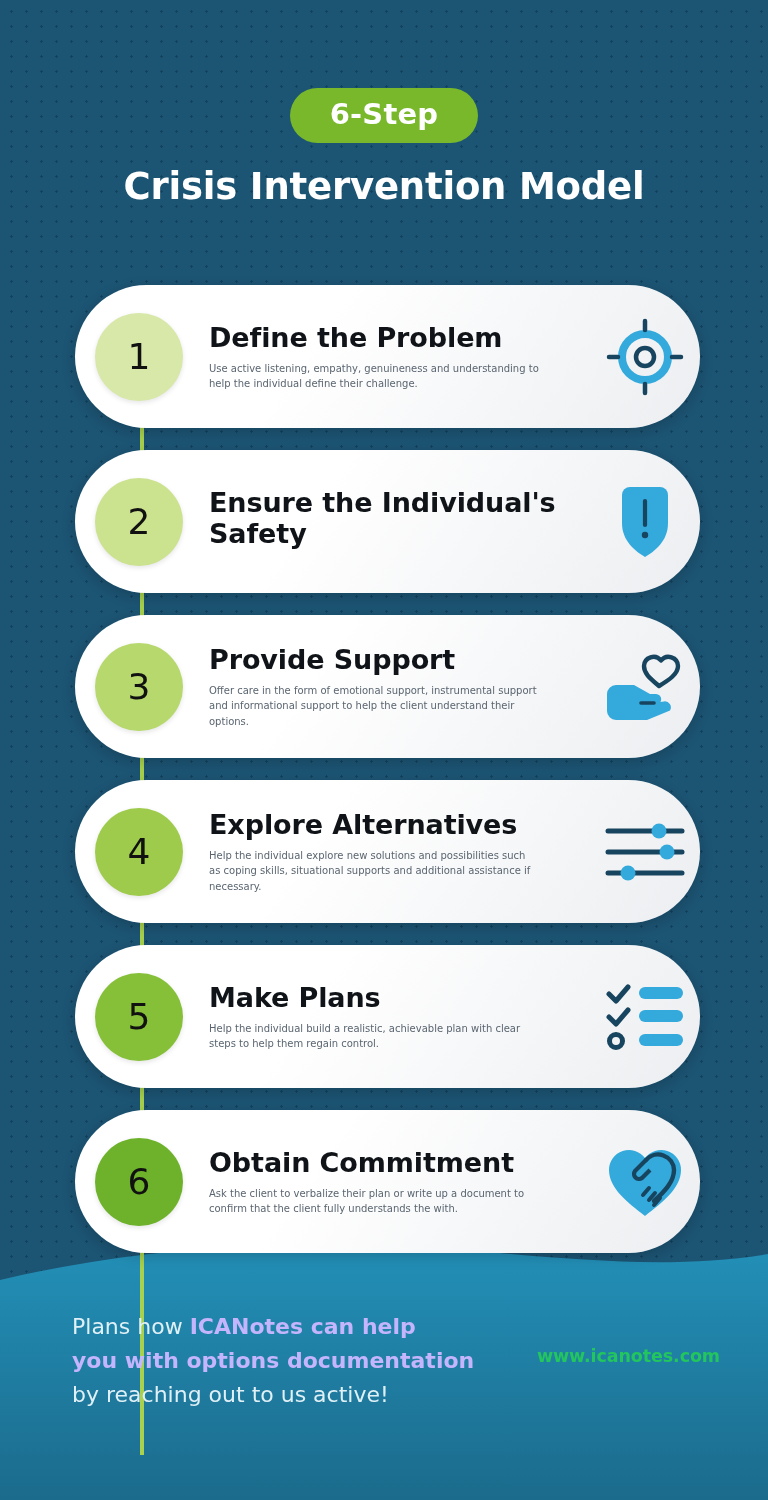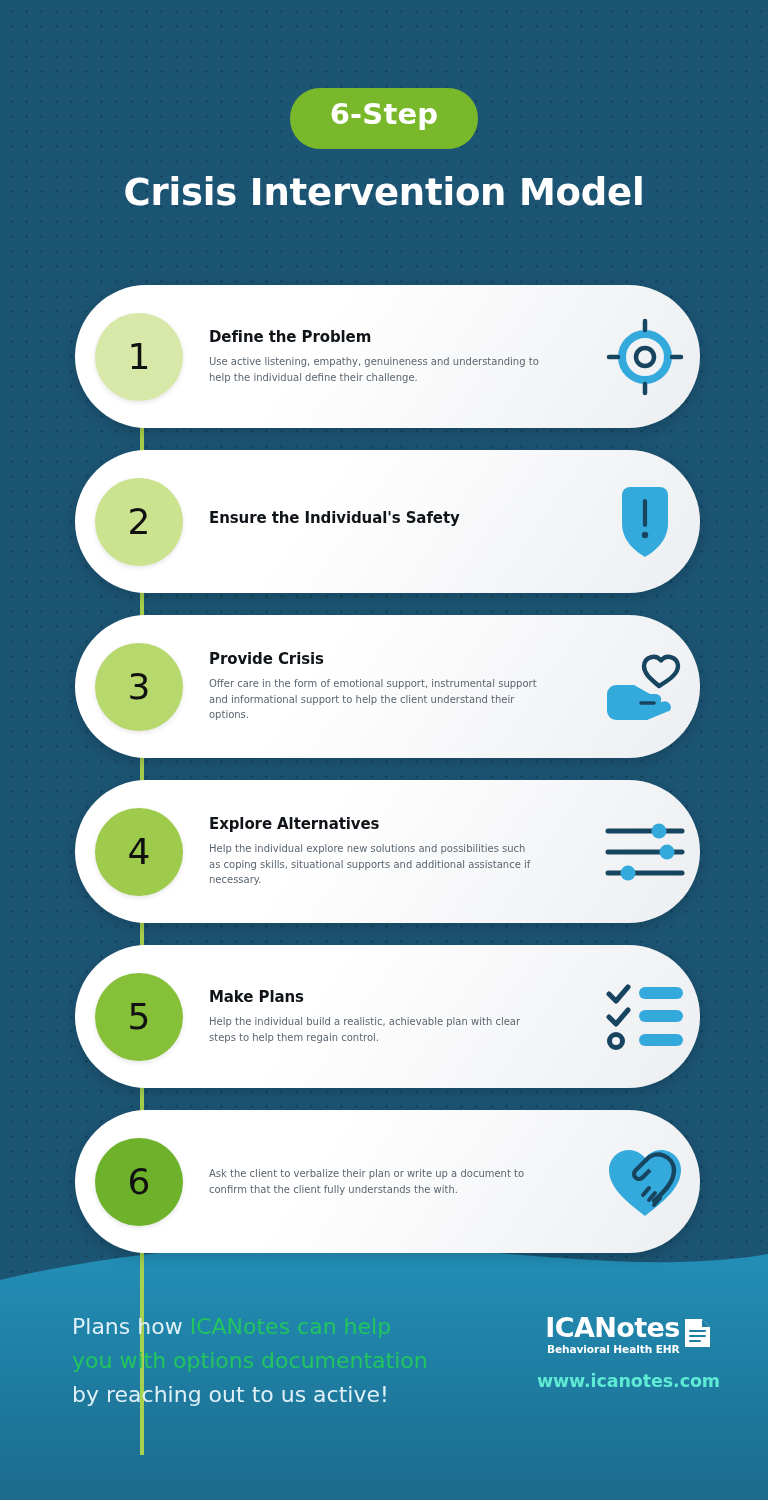--- a/index.html
+++ b/index.html
@@ -27,21 +27,21 @@
   
   #header { position:absolute; top:0; left:0; width:768px; text-align:center; }
   #badge-step {
     display:inline-block;
     margin-top:88px;
     background:#78b82a;
     color:#ffffff;
     font-size:29px;
     font-weight:bold;
     letter-spacing:0.2px;
-    padding:12px 40px 20px;
+    padding:12px 40px 14px;
     border-radius:30px;
     line-height:1;
   }
   #page-title {
     margin-top:24px;
     color:#ffffff;
     font-size:37px;
     font-weight:bold;
     letter-spacing:-0.2px;
     line-height:1.1;
@@ -69,51 +69,51 @@
     flex:0 0 auto;
     width:88px; height:88px;
     margin-left:20px;
     border-radius:50%;
     display:flex; align-items:center; justify-content:center;
     font-size:36px; font-weight:400; color:#111111;
     box-shadow:0 2px 5px rgba(0,0,0,0.10);
   }
   .step-body { flex:1 1 auto; padding-left:26px; padding-right:6px; }
   .step-title {
-    font-size:15px; font-weight:bold; color:#101418;
+    font-size:27px; font-weight:bold; color:#101418;
     letter-spacing:-0.1px; margin-bottom:8px;
   }
   .step-desc {
     font-size:10px; color:#5a6570; line-height:1.55;
     max-width:330px;
   }
   .step-icon { flex:0 0 auto; width:110px; display:flex; align-items:center; justify-content:center; }
   .step-icon svg { display:block; }
 
   
   #footer { position:absolute; bottom:0; left:0; width:768px; height:262px; }
   #footer-inner {
     position:absolute; left:72px; right:48px; top:72px;
     display:flex; justify-content:space-between; align-items:flex-start;
   }
   #cta-text { color:#dff0f7; font-size:22px; line-height:1.55; }
-  #cta-text .b { color:#22c55e; font-weight:normal; }
+  #cta-text .b { color:#c4b5fd; font-weight:bold; }
   #footer-right { text-align:center; padding-top:4px; }
   #logo-wrap { display:flex; align-items:flex-start; justify-content:center; }
   #logo-text-block { text-align:right; }
   #logo-name {
     color:#ffffff; font-size:27px; font-weight:bold; letter-spacing:-0.6px; line-height:1;
     position:relative;
   }
   #logo-tag {
     color:#ffffff; font-size:10.6px; font-weight:bold; line-height:1; margin-top:3px;
     letter-spacing:-0.1px;
   }
   #logo-doc { margin-left:2px; margin-top:2px; }
-  #footer-url { color:#5eead4; font-size:17.5px; font-weight:bold; margin-top:16px; letter-spacing:-0.1px; }
+  #footer-url { color:#22c55e; font-size:17.5px; font-weight:bold; margin-top:32px; letter-spacing:-0.1px; }
 </style>
 </head>
 <body>
 
 <div id="bg-dots"></div>
 
 <div id="footer-wave">
   <svg viewBox="0 0 768 262" preserveAspectRatio="none">
     <defs>
       <linearGradient id="wavegrad" x1="0" y1="0" x2="0" y2="1">
@@ -163,21 +163,21 @@
         <path d="M8,12 a8,8 0 0 1 8,-8 h30 a8,8 0 0 1 8,8 v28 c0,18 -13,28 -23,34 C21,68 8,58 8,40 Z" fill="#34a9dc"></path>
         <line x1="31" y1="18" x2="31" y2="42" stroke="#17445e" stroke-width="4.2" stroke-linecap="round"></line>
         <circle cx="31" cy="52" r="3.2" fill="#17445e"></circle>
       </svg>
     </div>
   </div>
 
   <div class="step-card">
     <div class="step-num" style="background:#b6d86c;">3</div>
     <div class="step-body">
-      <div class="step-title">Provide Crisis</div>
+      <div class="step-title">Provide Support</div>
       <div class="step-desc">Offer care in the form of emotional support, instrumental support and informational support to help the client understand their options.</div>
     </div>
     <div class="step-icon">
       <svg width="84" height="74" viewBox="0 0 84 74">
         <path d="M56,36 C48,29 41,24 41,16 a9.5,9.5 0 0 1 17,-5.5 A9.5,9.5 0 0 1 75,16 C75,24 66,30 56,36 Z" fill="none" stroke="#17445e" stroke-width="4.4" stroke-linejoin="round"></path>
         <path d="M4,44 a9,9 0 0 1 9,-9 h18 l16,9 h6 a5.2,5.2 0 0 1 0,10.4 h-16
                  l24,-3 a6,6 0 0 1 6,9 L44,70 H13 a9,9 0 0 1 -9,-9 Z" fill="#34a9dc"></path>
         <path d="M38,53 h13" stroke="#17445e" stroke-width="3.6" stroke-linecap="round" fill="none"></path>
       </svg>
     </div>
@@ -221,20 +221,21 @@
           <rect x="34" y="26" width="44" height="12" rx="6"></rect>
           <rect x="34" y="50" width="44" height="12" rx="6"></rect>
         </g>
       </svg>
     </div>
   </div>
 
   <div class="step-card">
     <div class="step-num" style="background:#6db22a;">6</div>
     <div class="step-body">
+      <div class="step-title">Obtain Commitment</div>
       <div class="step-desc">Ask the client to verbalize their plan or write up a document to confirm that the client fully understands the with.</div>
     </div>
     <div class="step-icon">
       <svg width="80" height="76" viewBox="0 0 80 76">
         <path d="M40,72 C22,58 4,44 4,26 A20,20 0 0 1 40,14 A20,20 0 0 1 76,26 C76,44 58,58 40,72 Z" fill="#34a9dc"></path>
         <path d="M41,16 a16,16 0 0 1 28,10 c0,12 -10,22 -20,31" fill="none" stroke="#17445e" stroke-width="4.4" stroke-linecap="round"></path>
         <path d="M41,16 L30,27 a5,5 0 0 0 7,7 l8,-8" fill="none" stroke="#17445e" stroke-width="4.2" stroke-linejoin="round"></path>
         <g stroke="#17445e" stroke-width="4" stroke-linecap="round">
           <line x1="44" y1="44" x2="38" y2="51"></line>
           <line x1="50" y1="49" x2="44" y2="56"></line>
@@ -247,33 +248,16 @@
 
 <div id="footer">
   <div id="footer-inner">
     <div id="cta-text">
       <div><span>Plans how </span><span class="b">ICANotes can help</span></div>
       <div class="b">you with options documentation</div>
       <div>by reaching out to us active!</div>
     </div>
 
     <div id="footer-right">
-      <div id="logo-wrap">
-        <div id="logo-text-block">
-          <div id="logo-name">ICANotes</div>
-          <div id="logo-tag">Behavioral Health EHR</div>
-        </div>
-        <div id="logo-doc">
-          <svg width="30" height="34" viewBox="0 0 30 34">
-            <path d="M3,3 h17 l8,8 v20 h-25 Z" fill="#ffffff"></path>
-            <path d="M20,3 v8 h8" fill="#1f7fa4"></path>
-            <g stroke="#1f7fa4" stroke-width="2" stroke-linecap="round">
-              <line x1="8" y1="15" x2="23" y2="15"></line>
-              <line x1="8" y1="20" x2="23" y2="20"></line>
-              <line x1="8" y1="25" x2="18" y2="25"></line>
-            </g>
-          </svg>
-        </div>
-      </div>
       <div id="footer-url">www.icanotes.com</div>
     </div>
   </div>
 </div>
 
 </body></html>

